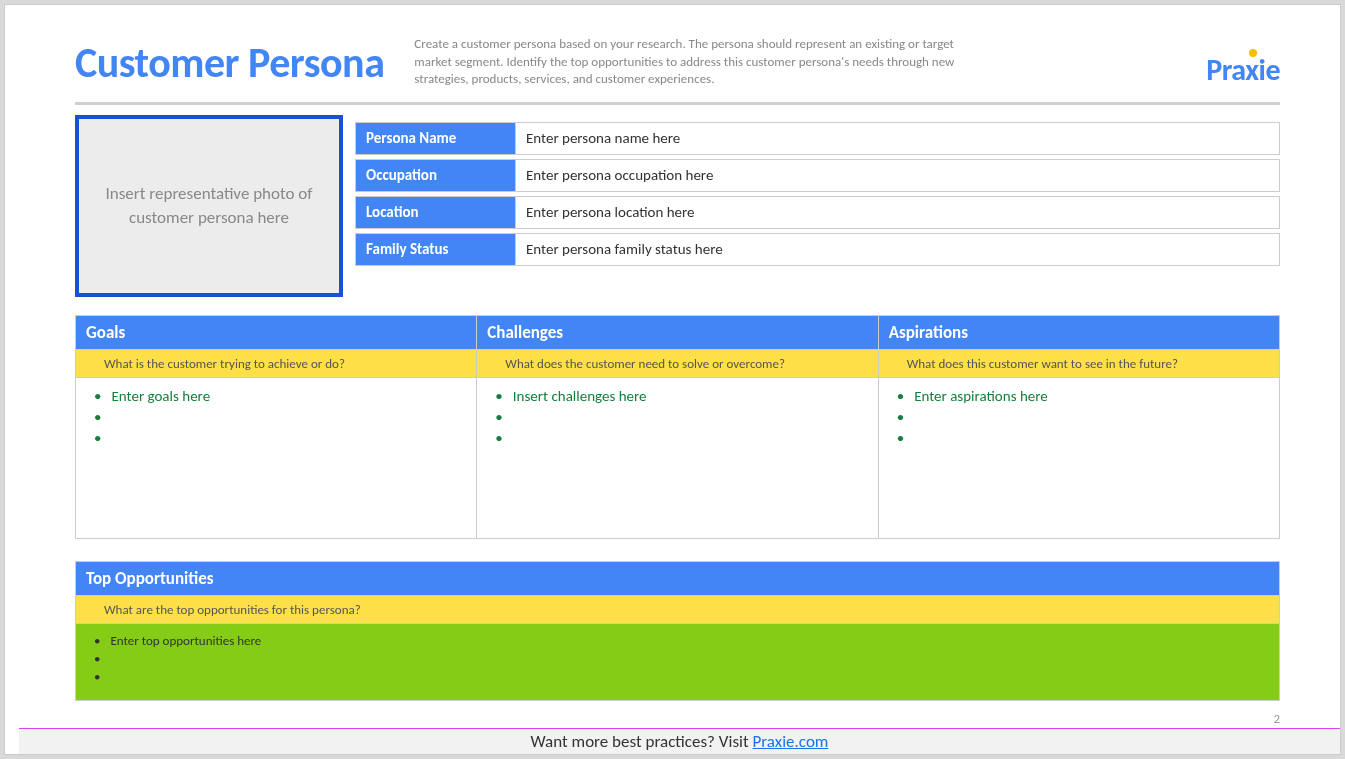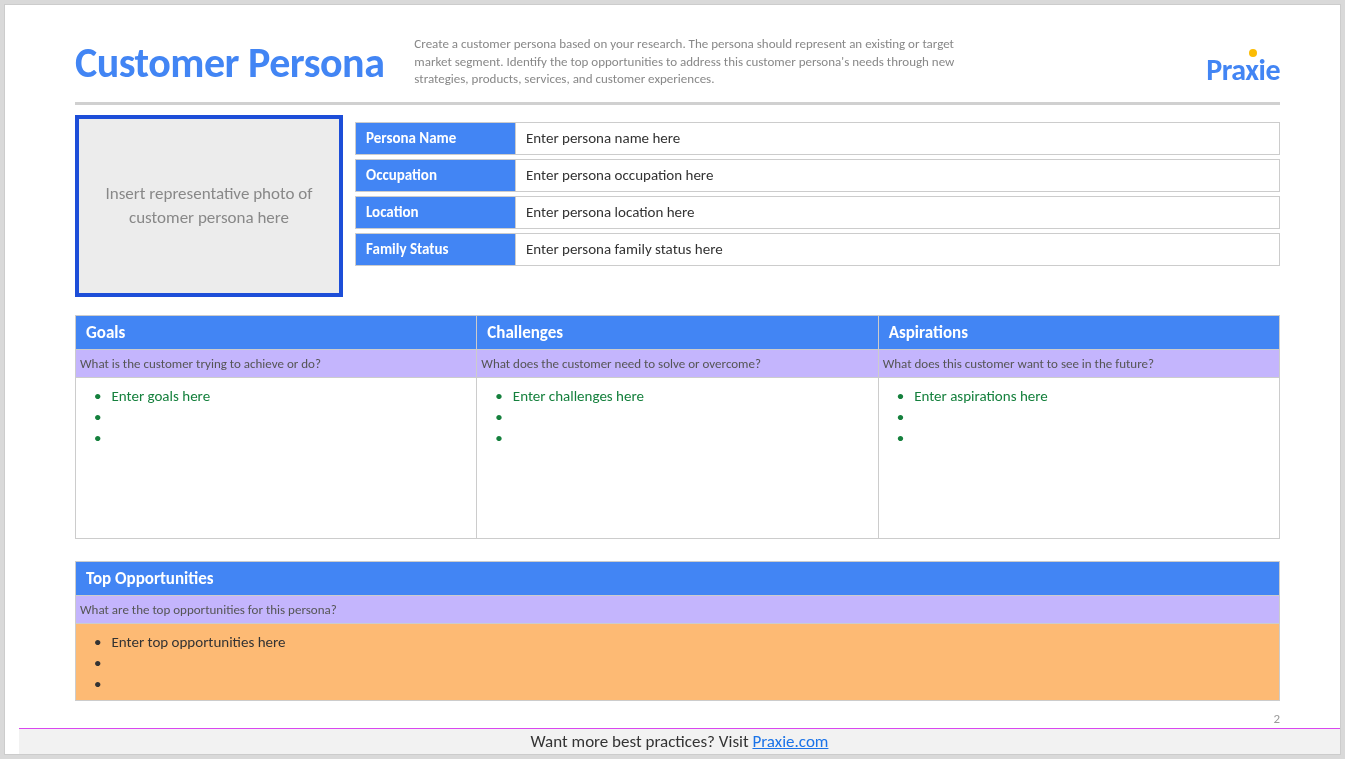--- a/index.html
+++ b/index.html
@@ -125,24 +125,24 @@
   }
   .col:last-child { border-right: none; }
   .col-header {
     background: #4285f4;
     color: #fff;
     font-weight: 600;
     font-size: 17px;
     padding: 6px 10px;
   }
   .col-sub {
-    background: #c4b5fd;
+    background: #fde047;
     color: #555;
     font-size: 13px;
-    padding: 6px 4px;
+    padding: 6px 28px;
     border-top: 1px solid #ccc;
     border-bottom: 1px solid #ccc;
   }
   .col-body {
     background: #fff;
     padding: 8px 10px 8px 18px;
     font-size: 15px;
     color: #15803d;
     height: 160px;
   }
@@ -150,23 +150,23 @@
   .col-body li::before {
     content: "•";
     margin-right: 10px;
   }
   .col-body li { line-height: 1.4; }
   .opportunities {
     margin-top: 22px;
     border: 1px solid #ccc;
   }
   .opp-body {
-    background: #fdba74;
+    background: #84cc16;
     padding: 8px 10px 8px 18px;
-    font-size: 15px;
+    font-size: 13px;
     color: #333;
     height: 76px;
   }
   .opp-body ul { list-style: none; }
   .opp-body li::before { content: "•"; margin-right: 10px; }
   .opp-body li { line-height: 1.4; }
   .page-num {
     position: absolute;
     right: 60px;
     bottom: 28px;
@@ -242,21 +242,21 @@
             <li></li>
             <li></li>
           </ul>
         </div>
       </div>
       <div class="col">
         <div class="col-header">Challenges</div>
         <div class="col-sub">What does the customer need to solve or overcome?</div>
         <div class="col-body">
           <ul>
-            <li>Enter challenges here</li>
+            <li>Insert challenges here</li>
             <li></li>
             <li></li>
           </ul>
         </div>
       </div>
       <div class="col">
         <div class="col-header">Aspirations</div>
         <div class="col-sub">What does this customer want to see in the future?</div>
         <div class="col-body">
           <ul>

